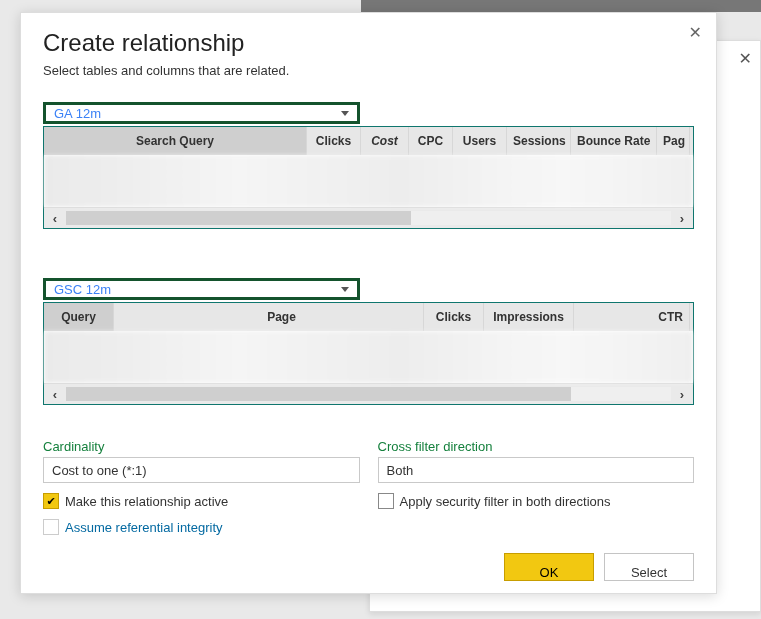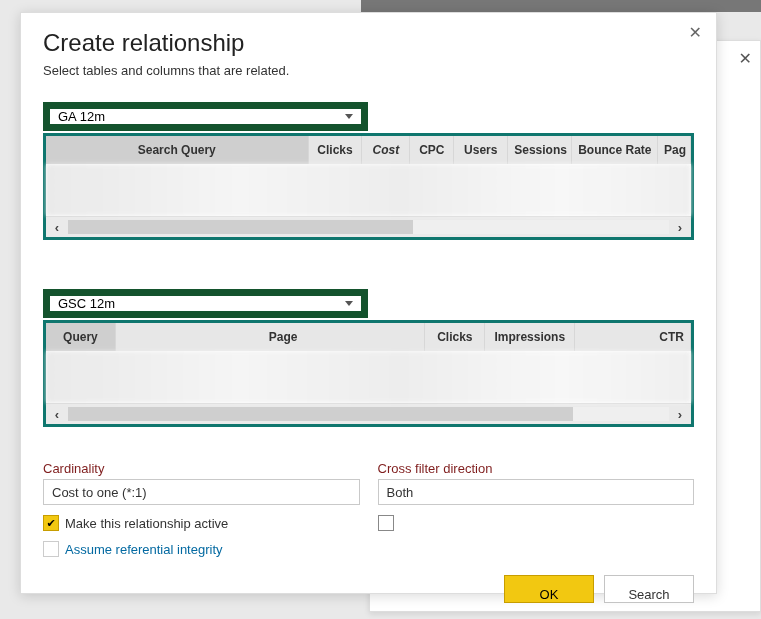--- a/index.html
+++ b/index.html
@@ -58,33 +58,33 @@
   }
   .subtitle {
     font-size:13px;
     color:#333;
     margin-bottom:18px;
   }
   .dropdown {
     display:flex; align-items:center;
     justify-content:space-between;
     width:295px; height:24px;
-    border:7px solid #14532d;
+    border:3px solid #14532d;
     padding:0 8px; margin:6px 0 2px 0;
-    font-size:13px; color:#000000;
+    font-size:13px; color:#3b82f6;
     background:#fff; cursor:pointer;
   }
   .dropdown .caret {
     width:0;height:0;
     border-left:4px solid transparent;
     border-right:4px solid transparent;
     border-top:5px solid #555;
   }
   .table-container {
-    border:3px solid #0f766e;
+    border:1px solid #0f766e;
     margin-bottom:24px;
   }
   .thead {
     display:flex;
     background:#e7e7e7;
     font-weight:600; font-size:12px;
     color:#333;
   }
   .thead .th {
     border-right:1px solid #d7d7d7;
@@ -126,21 +126,21 @@
     position:relative;
   }
   .hscroll .thumb {
     position:absolute; top:0; bottom:0;
     background:#cfcfcf;
   }
   .options-row {
     display:flex; gap:18px; margin-top:10px;
   }
   .opt-col { flex:1; display:flex; flex-direction:column; }
-  .opt-label { font-size:13px; color:#7f1d1d; margin-bottom:3px; }
+  .opt-label { font-size:13px; color:#15803d; margin-bottom:3px; }
   .wide-dd {
     display:flex; align-items:center; justify-content:space-between;
     height:24px; border:1px solid #c9c9c9;
     padding:0 8px; background:#fff; cursor:pointer;
     font-size:13px;
   }
   .checkrow {
     display:flex; align-items:center; gap:6px;
     margin-top:10px; font-size:13px;
   }
@@ -248,26 +248,27 @@
         </label>
       </div>
       <div class="opt-col">
         <span class="opt-label">Cross filter direction</span>
         <div class="wide-dd">
           <span>Both</span>
           <span class="caret"></span>
         </div>
         <label class="checkrow">
           <span class="checkbox"></span>
+          <span>Apply security filter in both directions</span>
         </label>
       </div>
     </div>
 
     <div class="footer">
       <div class="btn primary">
         <span>OK</span>
       </div>
       <div class="btn">
-        <span>Search</span>
+        <span>Select</span>
       </div>
     </div>
   </div>
 </div>
 
 </body></html>

